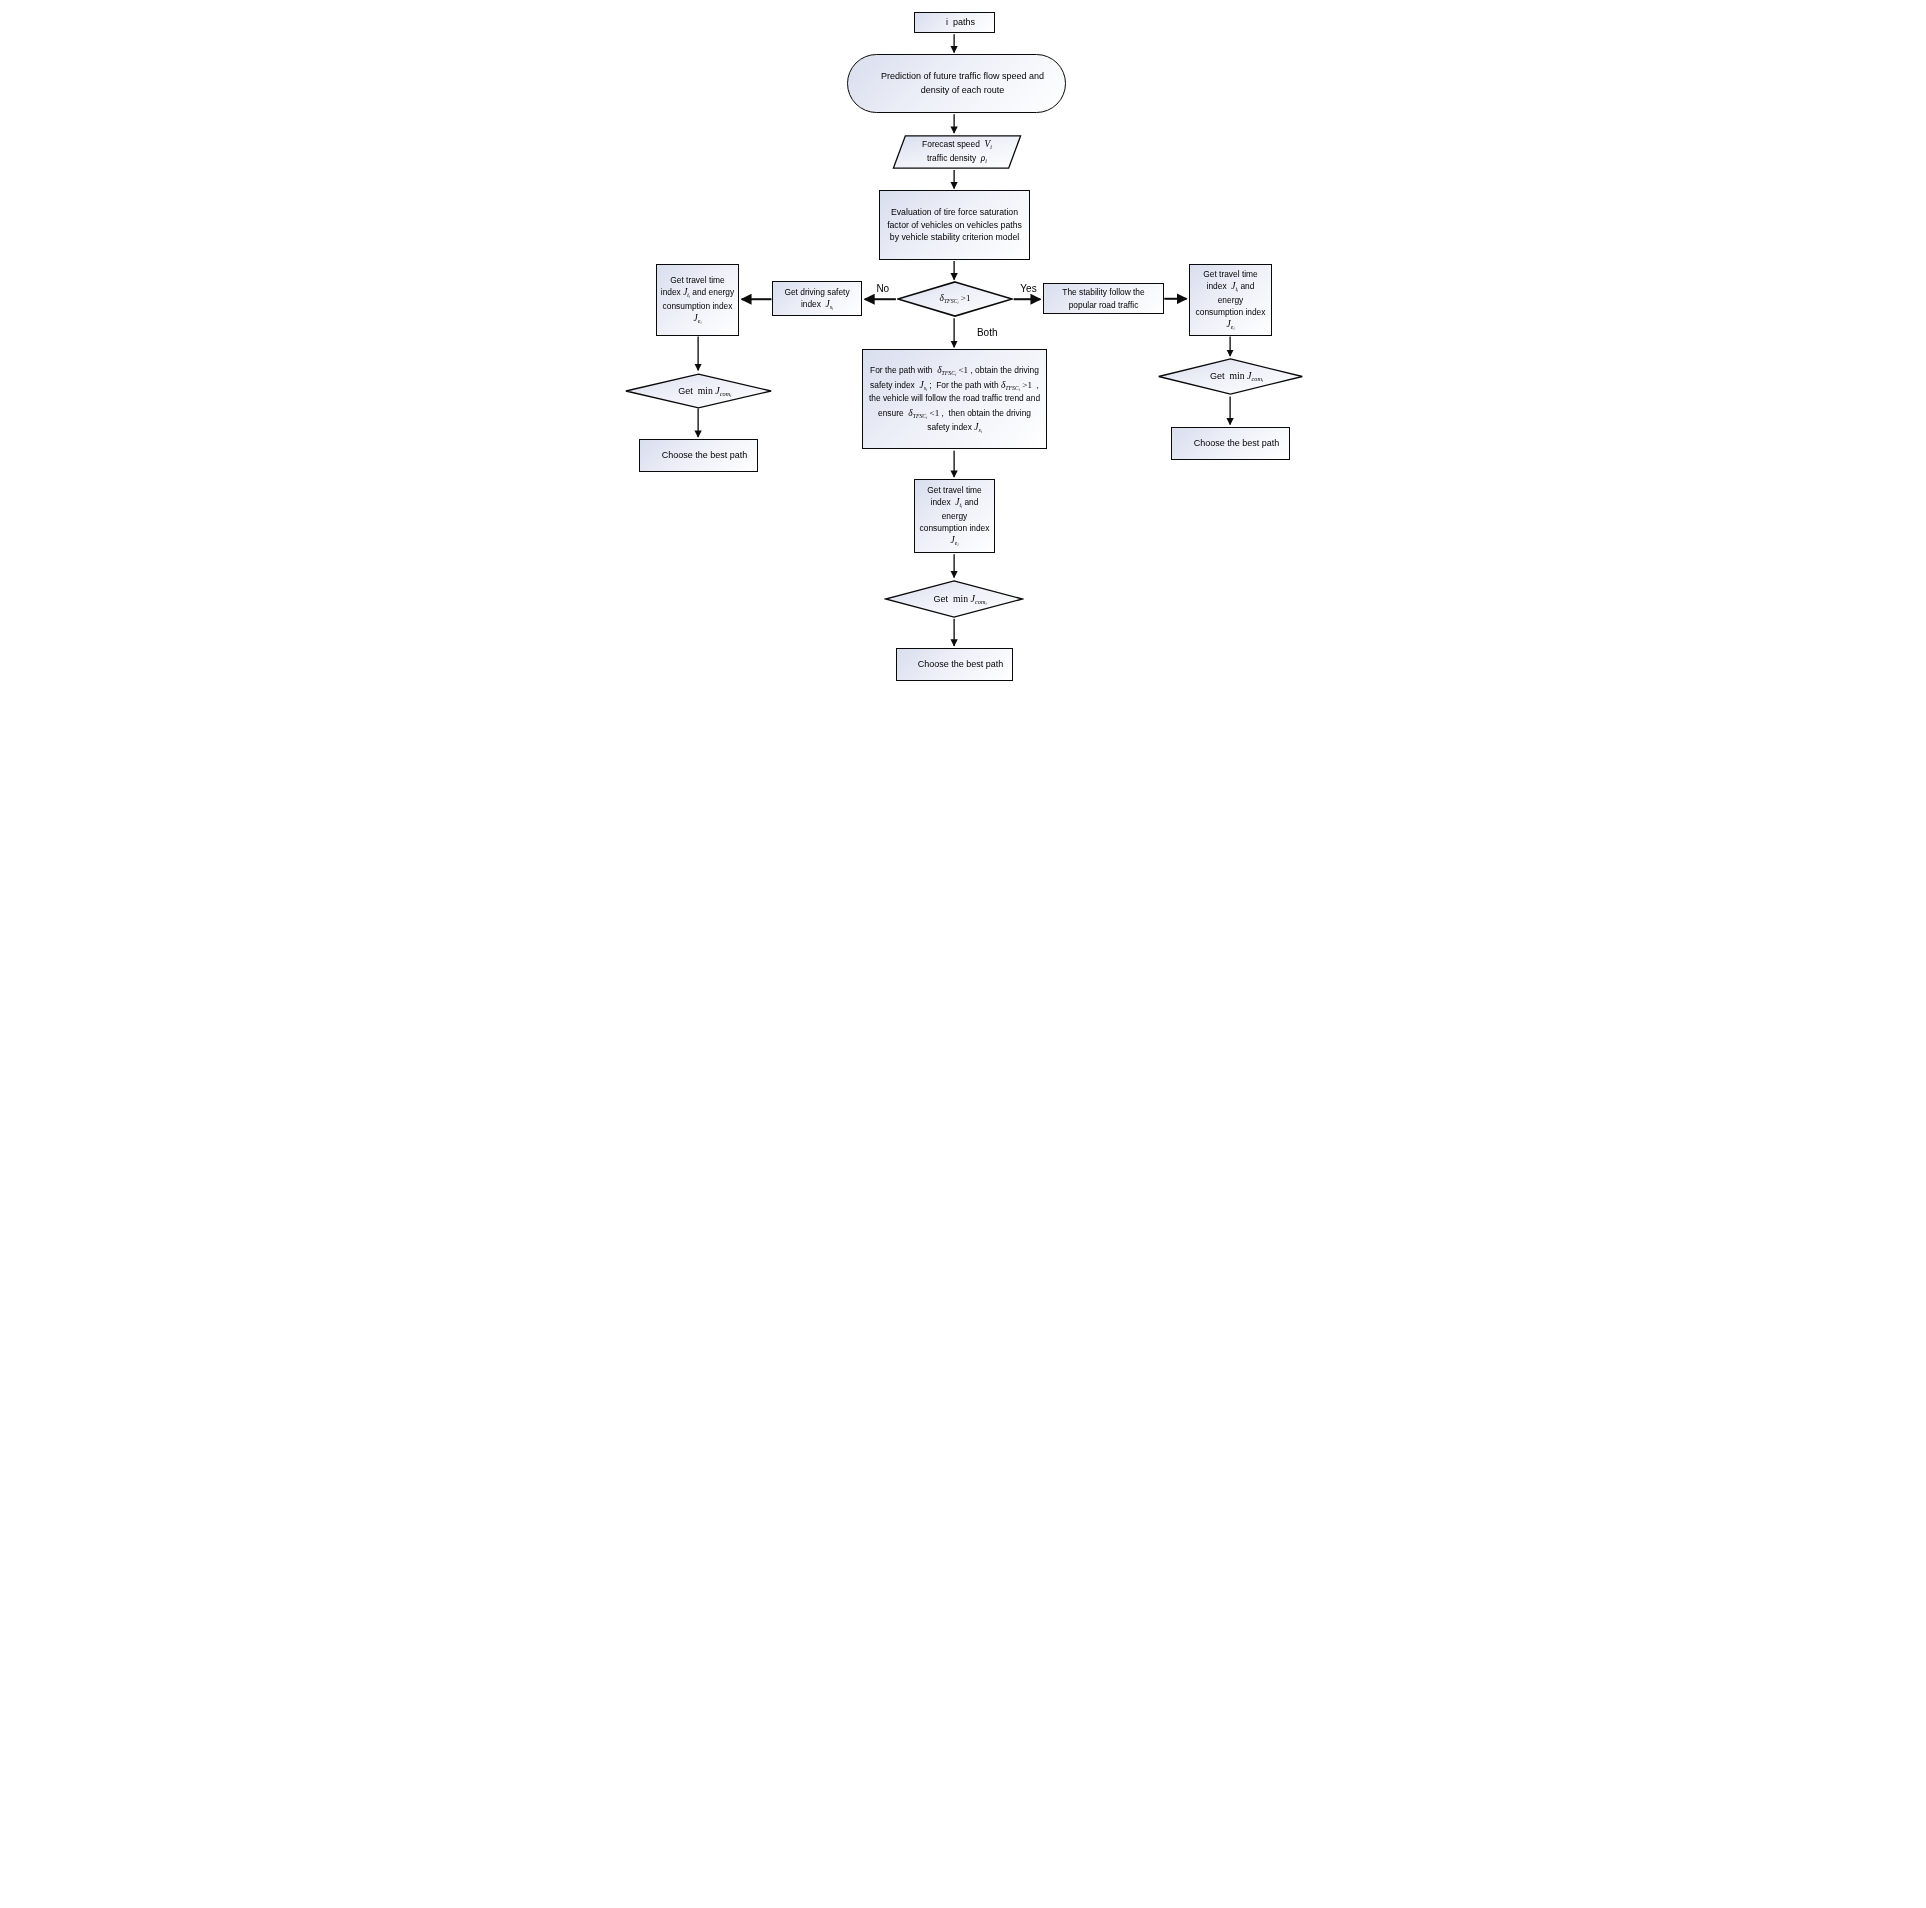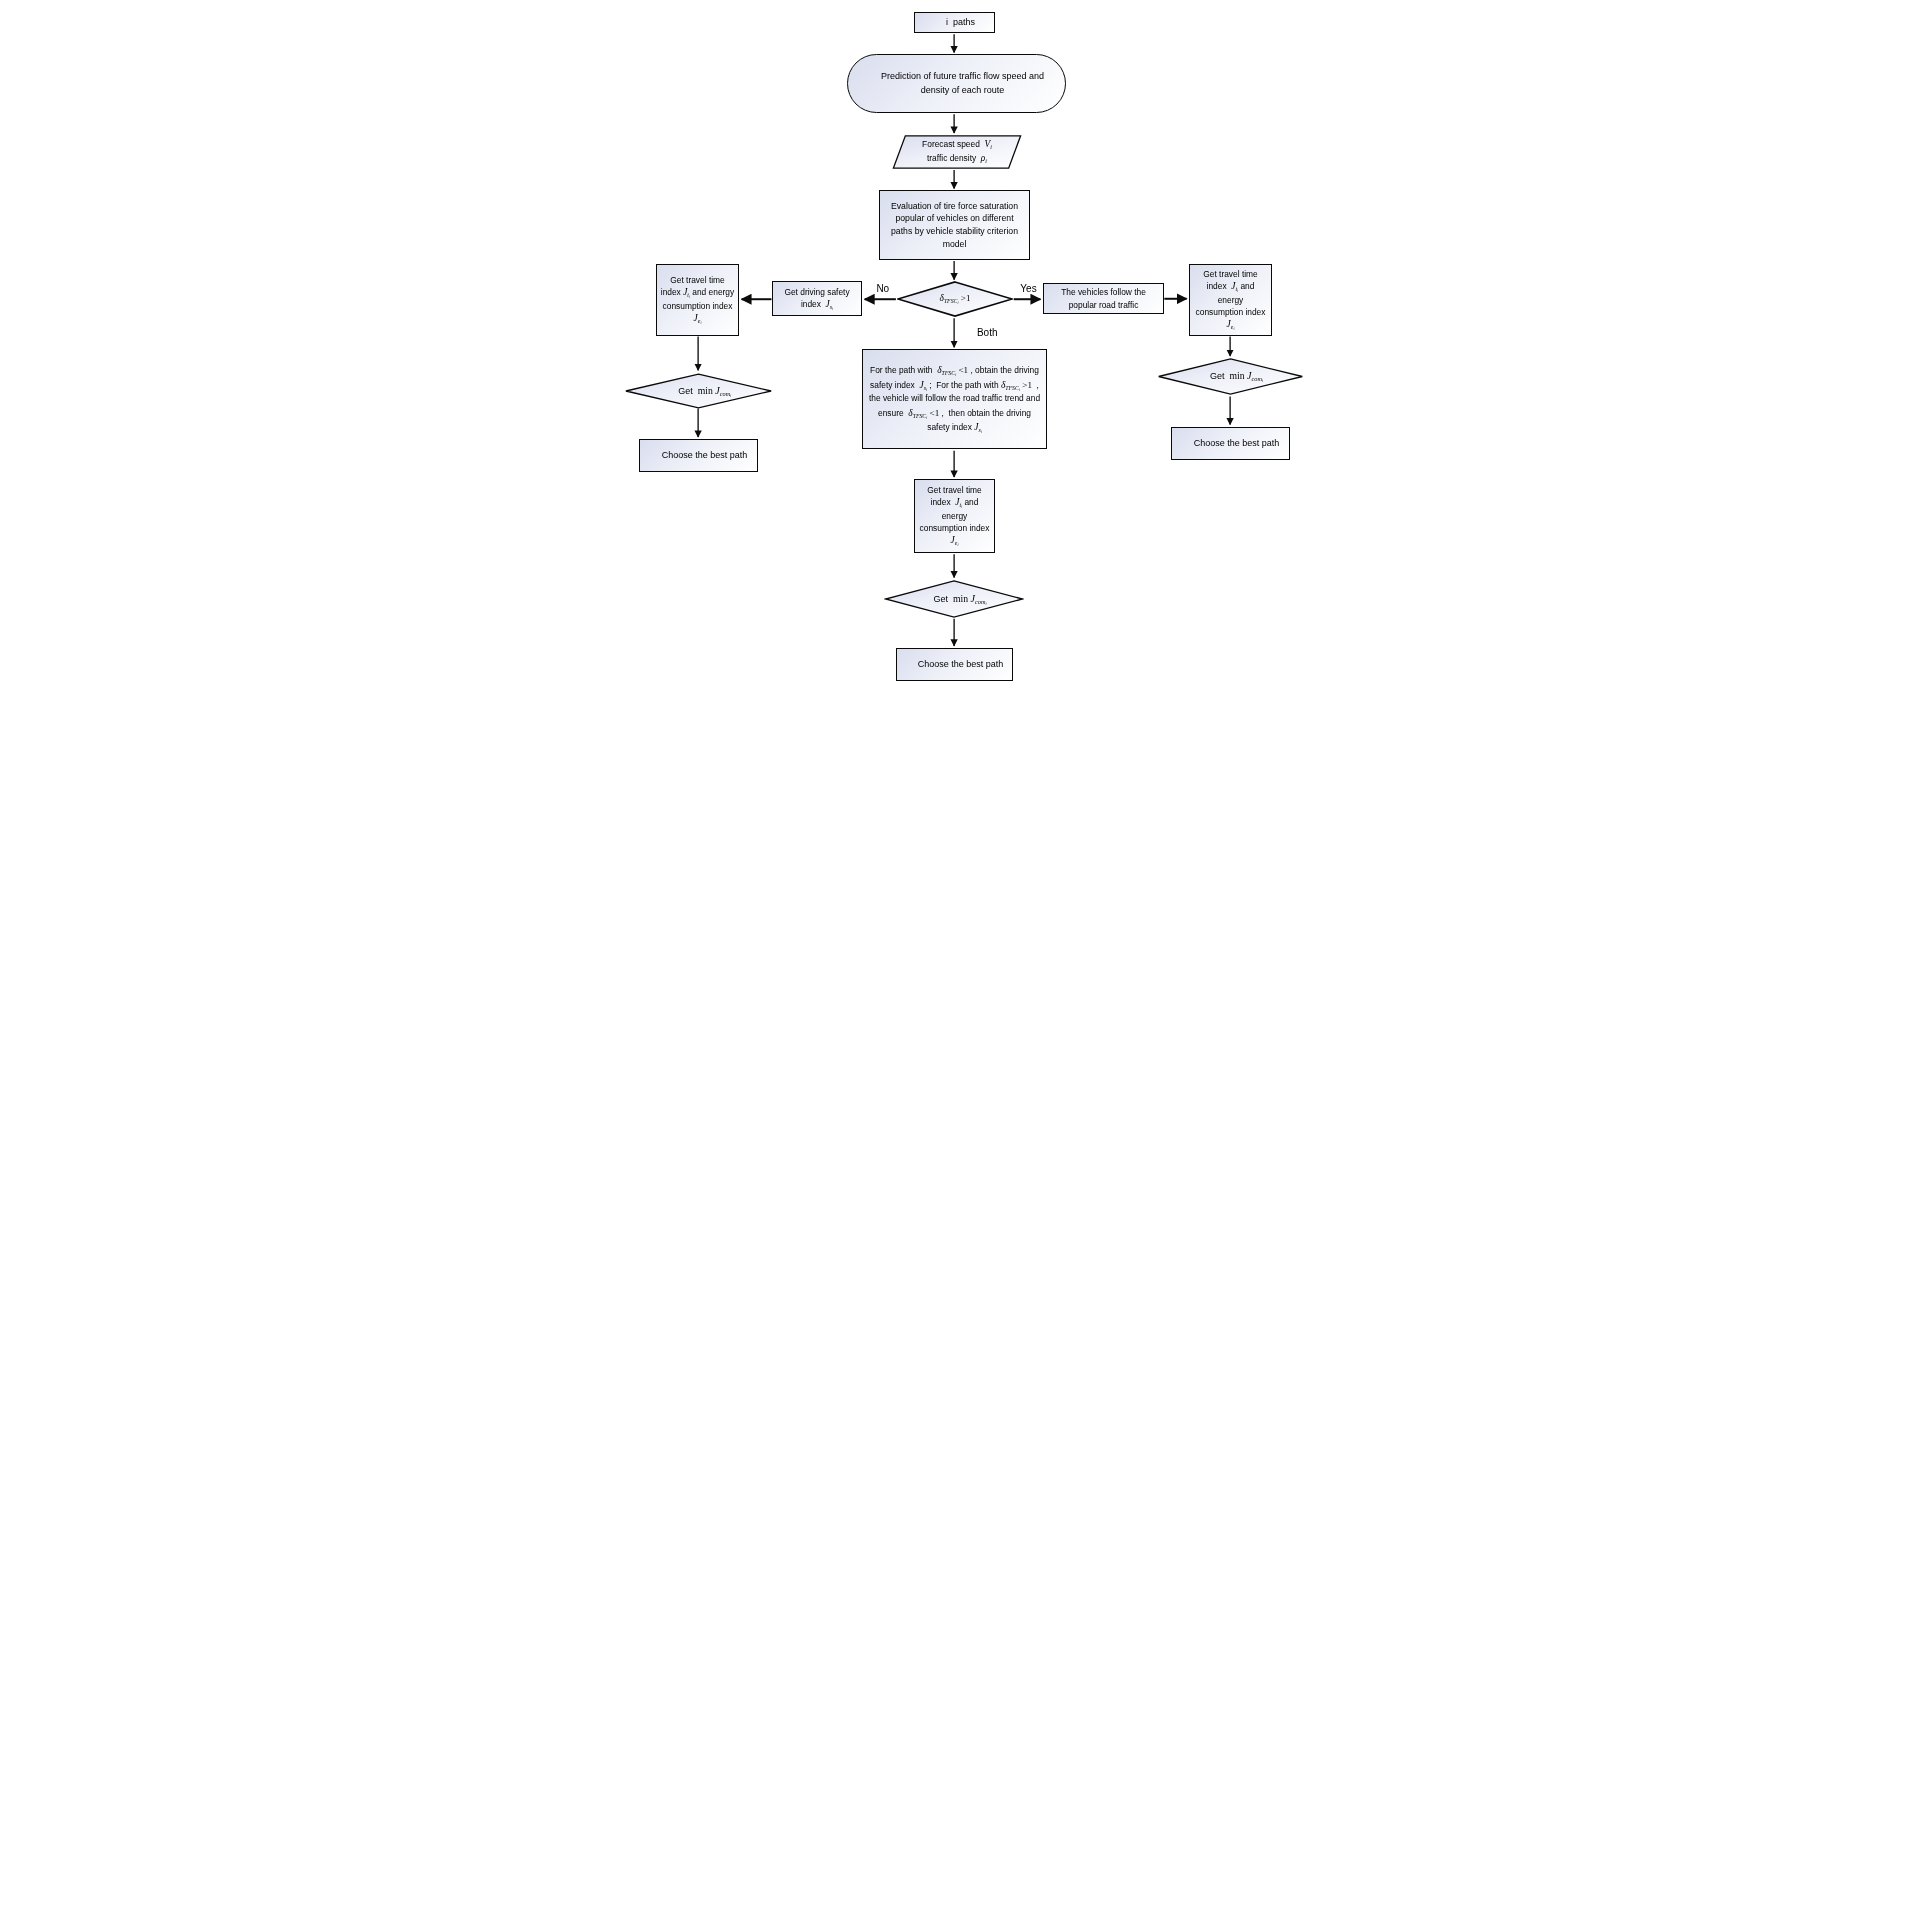--- a/index.html
+++ b/index.html
@@ -71,21 +71,21 @@
     <svg class="shape-svg" viewBox="0 0 292 77">
       <polygon points="29,2 290,2 263,75 2,75" fill="url(#gshape)" stroke="#0a0a0a" stroke-width="3"></polygon>
     </svg>
     <div class="txt">
       <div>Forecast speed&nbsp; <i class="v">V</i><sub><i class="v">i</i></sub></div>
       <div>traffic density&nbsp; <i class="v">ρ</i><sub><i class="v">i</i></sub></div>
     </div>
   </div>
 
   <div class="node rect" style="left:260px;top:190px;width:151px;height:70px;font-size:8.7px">
-    <div class="txt">Evaluation of tire force saturation popular of vehicles on different paths by vehicle stability criterion model</div>
+    <div class="txt">Evaluation of tire force saturation factor of vehicles on vehicles paths by vehicle stability criterion model</div>
   </div>
 
   <div class="node f19" style="left:278px;top:281px;width:116px;height:36px">
     <svg class="shape-svg" viewBox="0 0 261 81">
       <polygon points="130.5,2 259,40.5 130.5,79 2,40.5" fill="url(#gshape)" stroke="#0a0a0a" stroke-width="3.5"></polygon>
     </svg>
     <div class="txt"><i class="v">δ</i><sub><i class="v">TFSC</i><sub><i class="v">i</i></sub></sub> <span class="rm">&gt;1</span></div>
   </div>
 
   <div class="lbl" style="left:254px;top:283px;width:19.6px">No</div>
@@ -105,21 +105,21 @@
       <polygon points="165,2 328,40 165,78 2,40" fill="url(#gshape)" stroke="#0a0a0a" stroke-width="3"></polygon>
     </svg>
     <div class="txt">Get&nbsp; <span class="rm">min</span> <i class="v">J</i><sub><i class="v">com</i><sub><i class="v">i</i></sub></sub></div>
   </div>
 
   <div class="node rect f20" style="left:20px;top:439px;width:119px;height:33px">
     <div class="txt">Choose the best path</div>
   </div>
 
   <div class="node rect f19" style="left:424px;top:283px;width:121px;height:31px">
-    <div class="txt">The vehicles follow the popular road traffic</div>
+    <div class="txt">The stability follow the popular road traffic</div>
   </div>
 
   <div class="node rect f19" style="left:570px;top:264px;width:83px;height:72px">
     <div class="txt">Get travel time index&nbsp; <i class="v">J</i><sub><i class="v">t</i><sub><i class="v">i</i></sub></sub> and energy consumption index <i class="v">J</i><sub><i class="v">e</i><sub><i class="v">i</i></sub></sub></div>
   </div>
 
   <div class="node f20" style="left:538px;top:358px;width:147px;height:37px">
     <svg class="shape-svg" viewBox="0 0 330 84">
       <polygon points="165,2 328,42 165,82 2,42" fill="url(#gshape)" stroke="#0a0a0a" stroke-width="3"></polygon>
     </svg>

